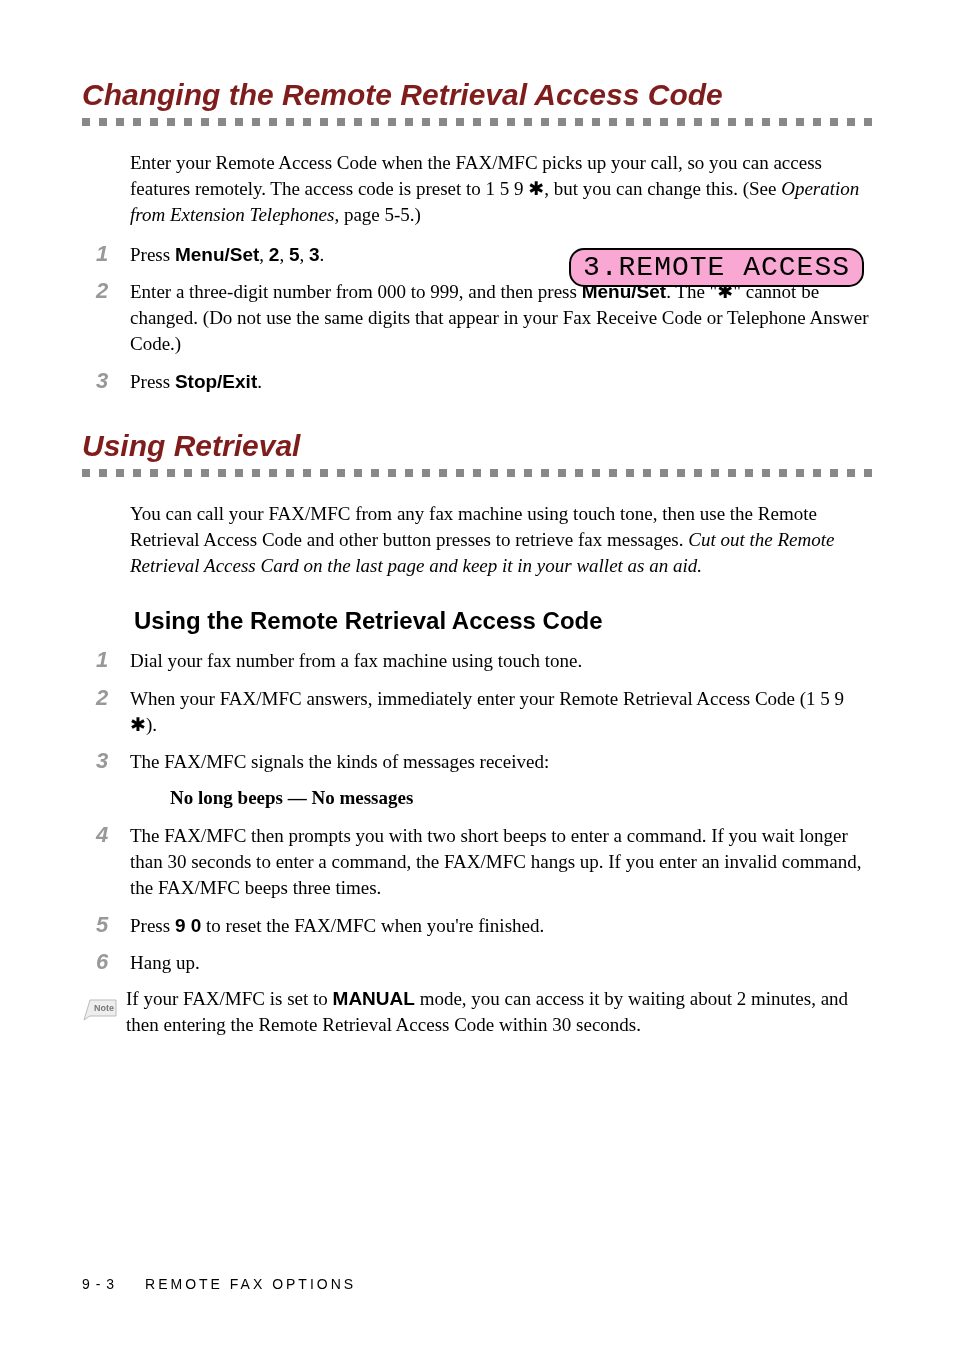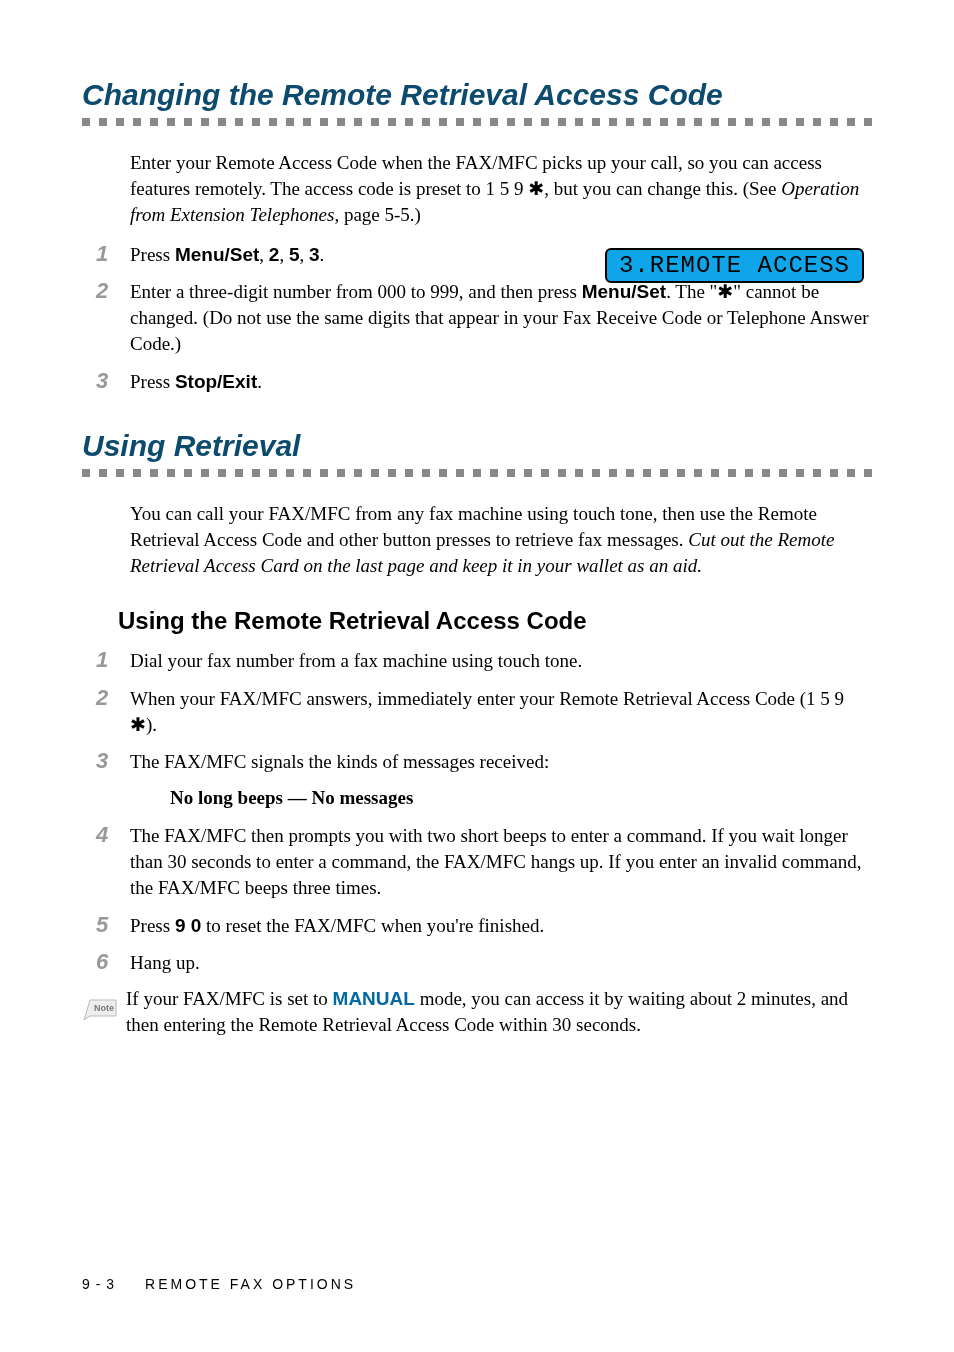--- a/index.html
+++ b/index.html
@@ -13,21 +13,21 @@
       width: 954px;
       height: 1352px;
       padding: 78px 82px 40px 82px;
       position: relative;
     }
     .section-heading {
       font-family: Arial, Helvetica, sans-serif;
       font-weight: bold;
       font-style: italic;
       font-size: 30px;
-      color: #0c4a6e;
+      color: #7f1d1d;
       margin-bottom: 6px;
     }
     .dashed-line {
       height: 8px;
       background-image: repeating-linear-gradient(to right, #888 0, #888 8px, transparent 8px, transparent 17px);
       background-position: 0 center;
       background-repeat: repeat-x;
       background-size: 17px 8px;
       margin-bottom: 24px;
     }
@@ -67,35 +67,35 @@
     }
     .bold {
       font-family: Arial, Helvetica, sans-serif;
       font-weight: bold;
     }
     .display-box {
       position: absolute;
       right: 90px;
       top: 248px;
       border: 2px solid #000;
-      border-radius: 6px;
+      border-radius: 15px;
       padding: 2px 12px;
       font-family: 'Courier New', monospace;
-      font-size: 24px;
+      font-size: 28px;
       letter-spacing: 1px;
-      background: #0ea5e9;
+      background: #f9a8d4;
     }
     .section2 {
       margin-top: 34px;
     }
     .sub-heading {
       font-family: Arial, Helvetica, sans-serif;
       font-weight: bold;
       font-size: 24px;
-      margin-left: 36px;
+      margin-left: 52px;
       margin-top: 28px;
       margin-bottom: 12px;
     }
     .indented-bold {
       margin-left: 88px;
       font-weight: bold;
       font-size: 19px;
       line-height: 1.4;
     }
     .note-row {
@@ -113,21 +113,21 @@
       height: 26px;
     }
     .note-text {
       font-size: 19px;
       line-height: 1.36;
       flex: 1;
     }
     .manual {
       font-family: Arial, Helvetica, sans-serif;
       font-weight: bold;
-      color: #0369a1;
+      color: #000000;
     }
     .footer {
       position: absolute;
       bottom: 60px;
       left: 82px;
       font-family: Arial, Helvetica, sans-serif;
       font-size: 14px;
       letter-spacing: 3px;
     }
     .footer-page {

